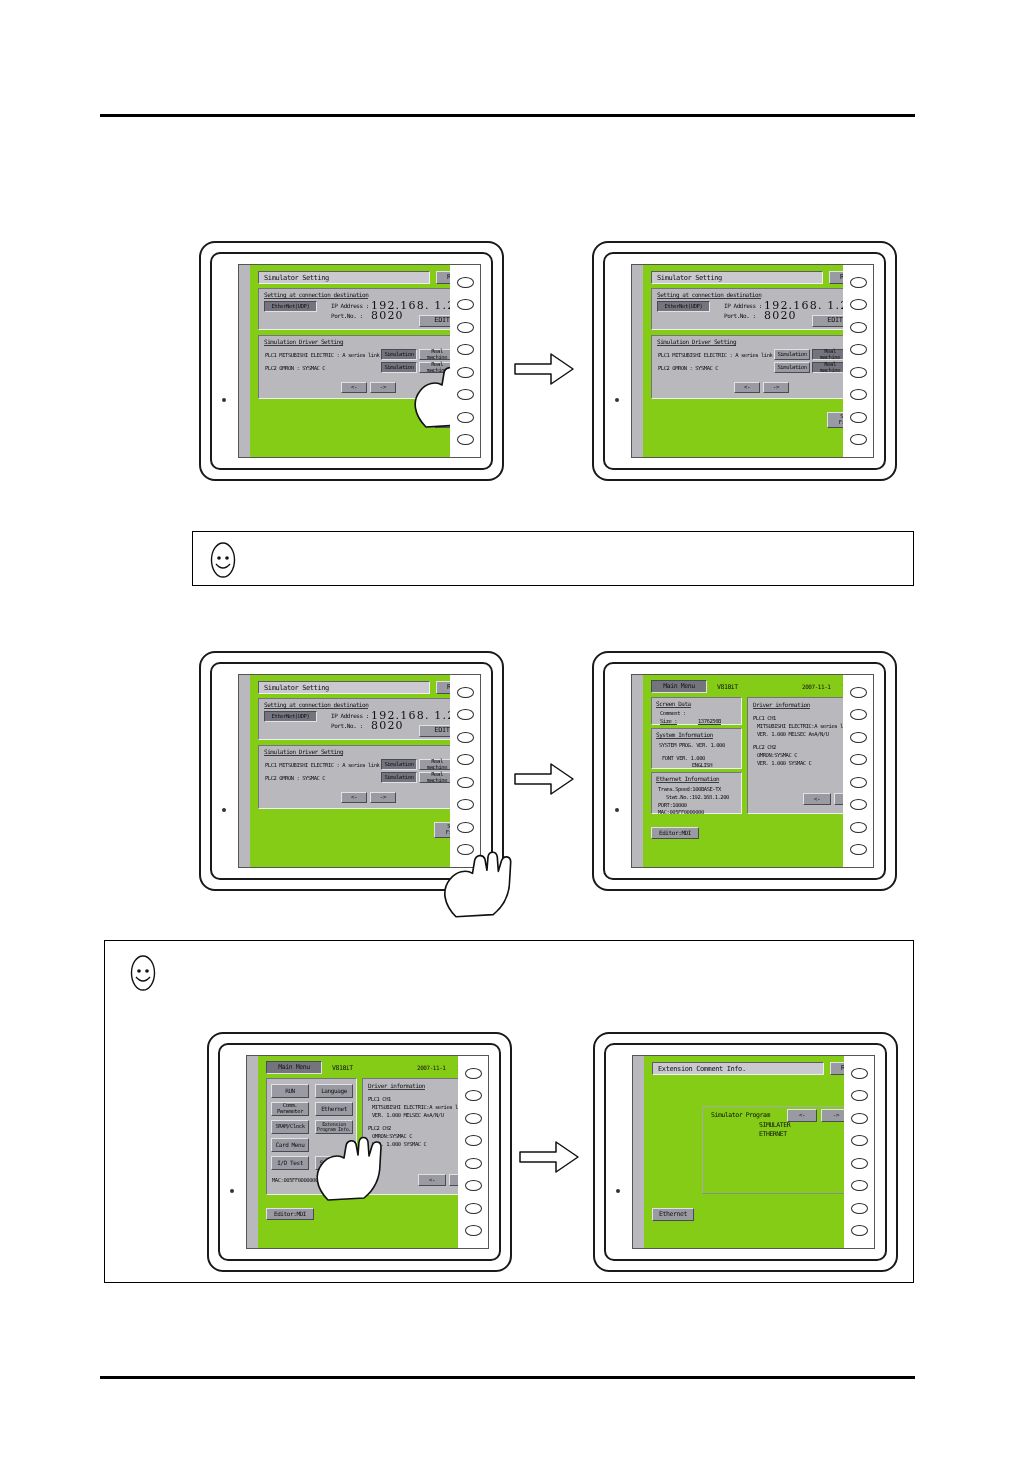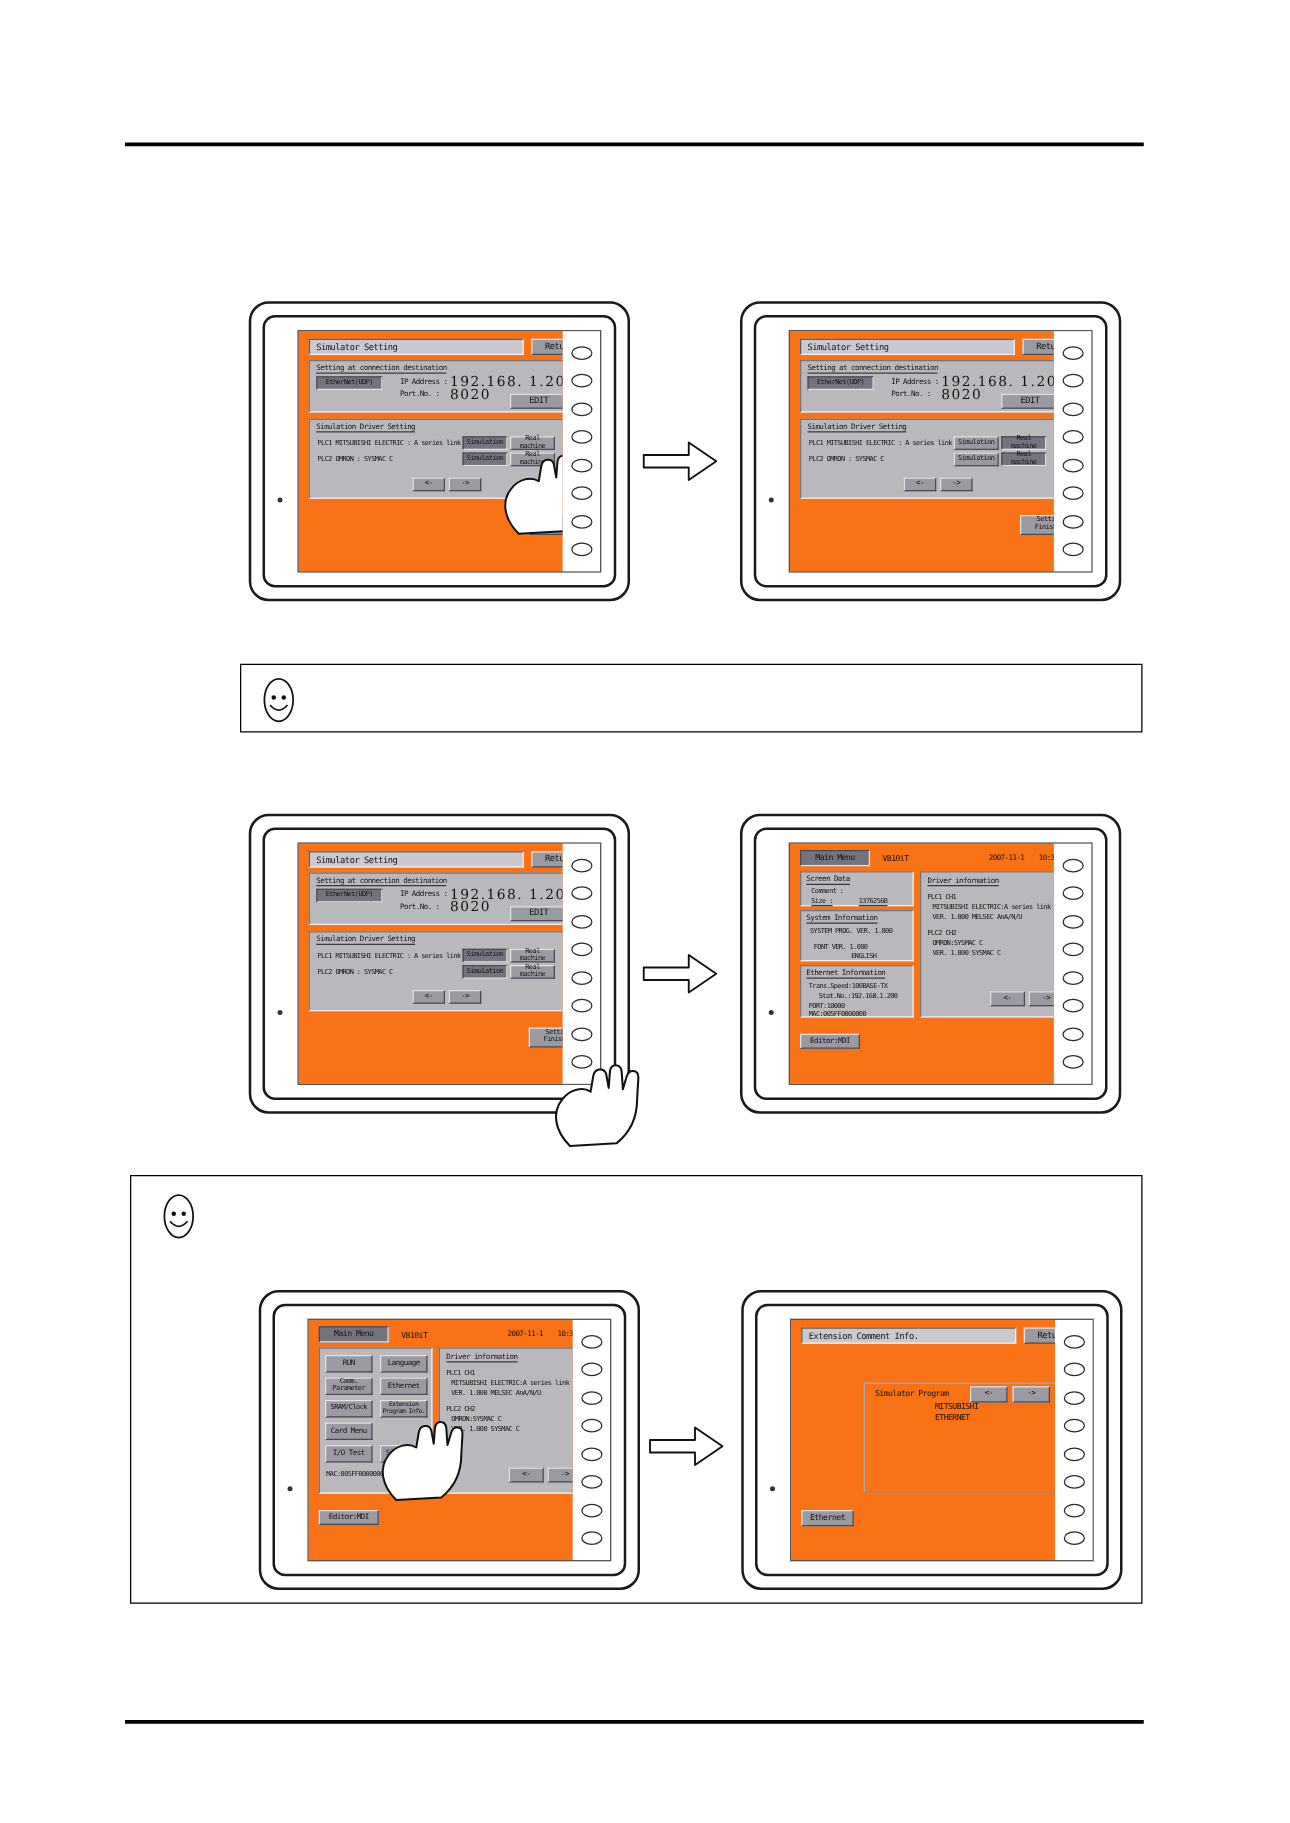--- a/index.html
+++ b/index.html
@@ -42,24 +42,25 @@
     width:4px; height:4px; border-radius:50%;
     background:#333;
   }
   .screen-wrap {
     flex:1; display:flex;
     border:1px solid #555;
     background:#b9b9bd;
   }
   .screen {
     flex:1;
-    background:#f97316;
+    background:#84cc16;
     position:relative;
     padding:6px;
     overflow:hidden;
+    margin-left:11px;
   }
   .fkeys {
     width:30px;
     background:#ffffff;
     display:flex; flex-direction:column;
     align-items:center; justify-content:space-around;
     padding:6px 0;
   }
   .fkey {
     width:17px; height:11px;
@@ -569,21 +570,21 @@
             <span>Extension Comment Info.</span>
           </div>
           <div class="hbtn" style="position:absolute; left:186px; top:6px; width:45px; height:13px; font-size:7px;">
             <span>Return</span>
           </div>
 
           <div style="position:absolute; left:58px; top:50px; width:160px; height:88px;
                       border-right:1px solid #8a8a92; border-bottom:1px solid #8a8a92;
                       border-left:1px solid #a8a8ae; border-top:1px solid #a8a8ae;">
             <div class="lbl" style="position:absolute; left:8px; top:4px; font-size:6.5px;">Simulator Program</div>
-            <div class="lbl" style="position:absolute; left:56px; top:14px; font-size:6.5px;">MITSUBISHI</div>
+            <div class="lbl" style="position:absolute; left:56px; top:14px; font-size:6.5px;">SIMULATER</div>
             <div class="lbl" style="position:absolute; left:56px; top:23px; font-size:6.5px;">ETHERNET</div>
             <div class="hbtn" style="position:absolute; left:84px; top:2px; width:30px; height:13px; font-size:6px;">
               <span>&lt;-</span>
             </div>
             <div class="hbtn" style="position:absolute; left:118px; top:2px; width:30px; height:13px; font-size:6px;">
               <span>-&gt;</span>
             </div>
           </div>
 
           <div class="hbtn" style="position:absolute; left:8px; top:152px; width:42px; height:13px; font-size:6.5px;">

